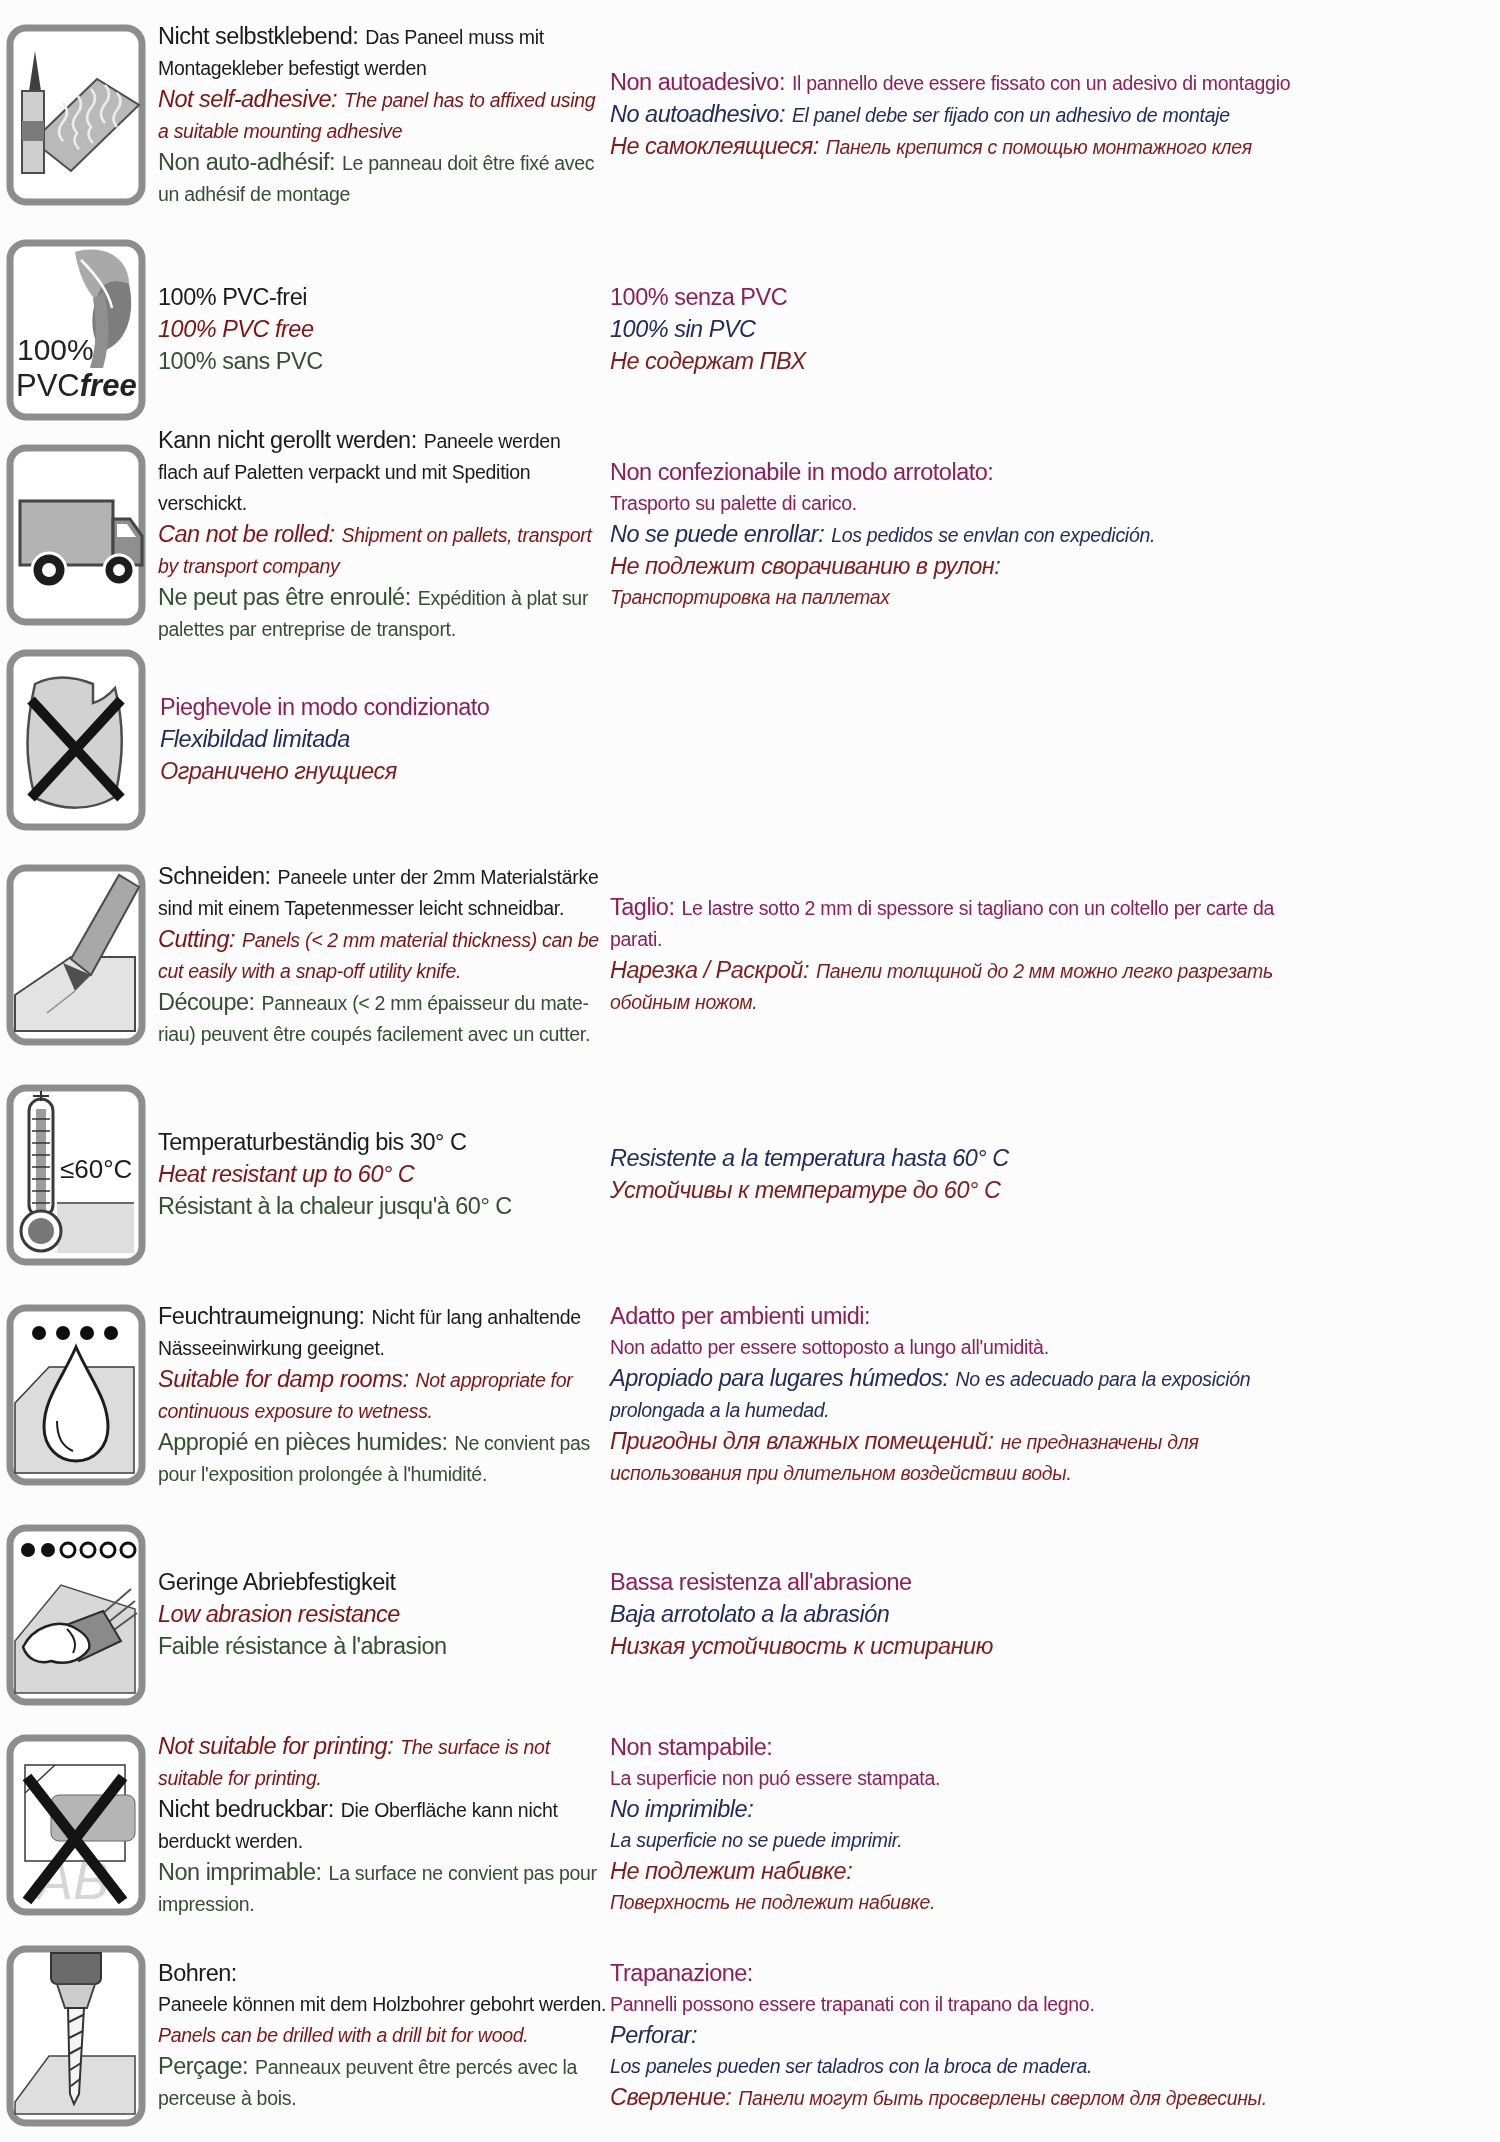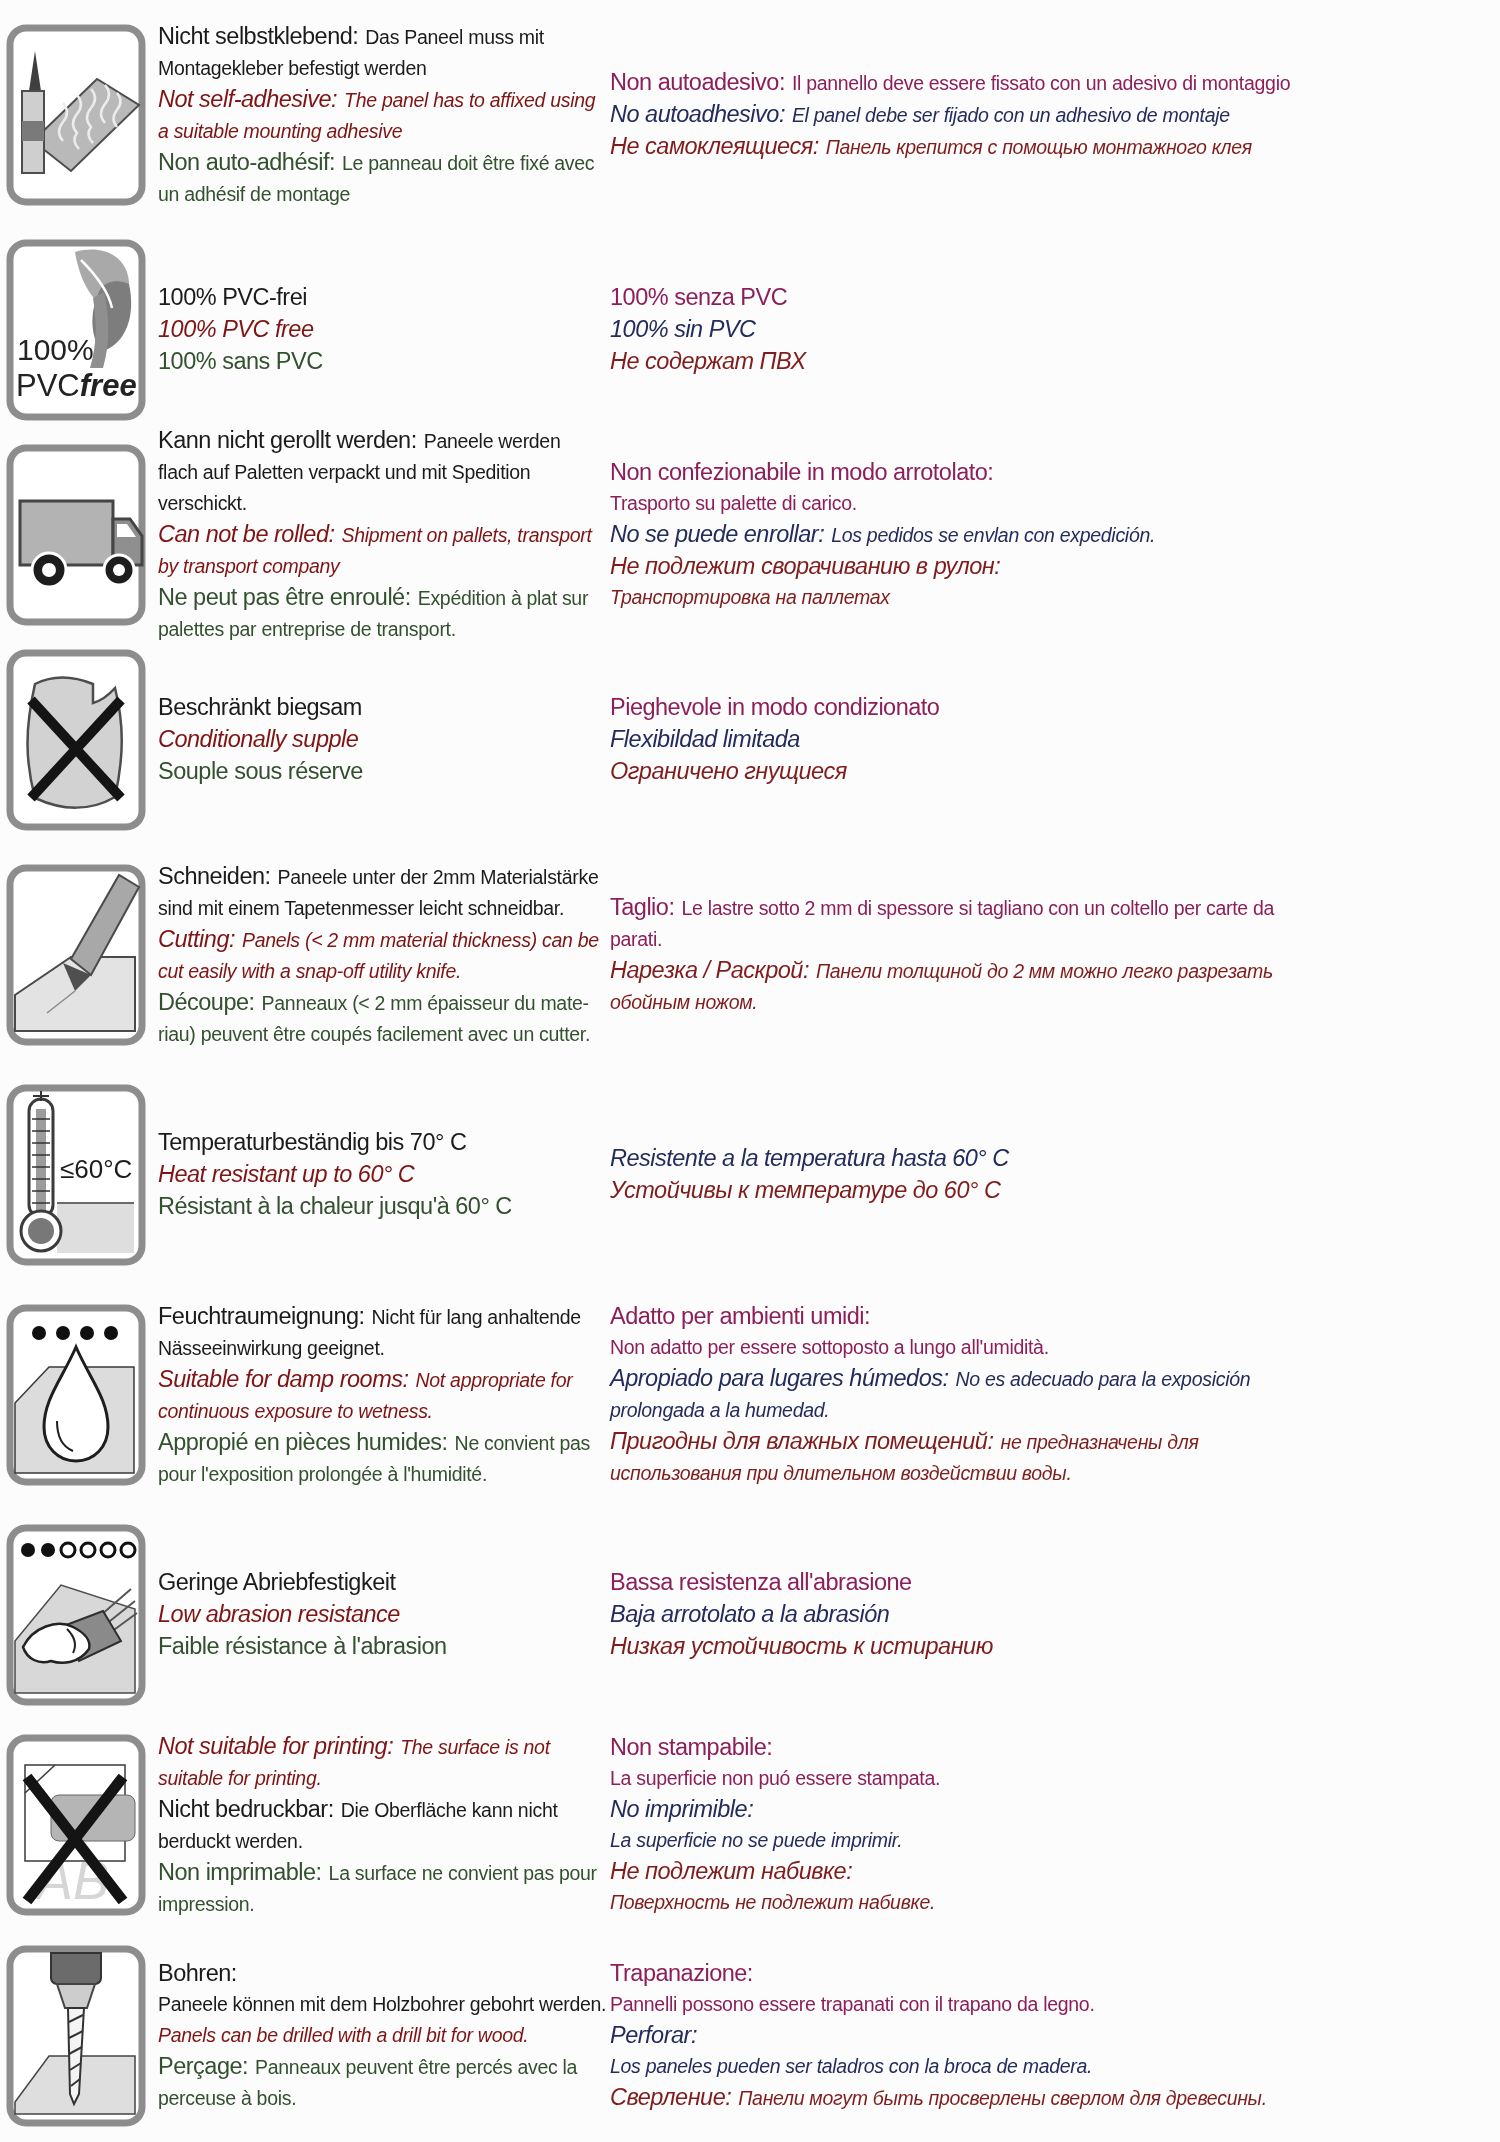--- a/index.html
+++ b/index.html
@@ -109,25 +109,20 @@
   </section>
 
   <section class="row r4">
     <div class="icon-cell">
       <svg class="ic" viewBox="0 0 142 184">
         <rect x="5" y="5" width="132" height="174" rx="16" fill="#fff" stroke="#8d8d8d" stroke-width="7"></rect>
         <path d="M30,36 C20,80 20,112 30,150 C58,163 86,163 110,149 C119,108 119,76 110,40 C102,49 95,53 88,55 L88,36 C66,27 46,28 30,36 Z" fill="#d2d2d2" stroke="#4d4d4d" stroke-width="2.5"></path>
         <path d="M26,52 L116,150 M116,52 L26,150" stroke="#141414" stroke-width="10"></path>
       </svg>
     </div>
-    <div class="col left">
-      <p class="seg de"><span class="head">Beschränkt biegsam</span><span></span></p>
-      <p class="seg en"><span class="head">Conditionally supple</span><span></span></p>
-      <p class="seg fr"><span class="head">Souple sous réserve</span><span></span></p>
-    </div>
     <div class="col right">
       <p class="seg it"><span class="head">Pieghevole in modo condizionato</span><span></span></p>
       <p class="seg es"><span class="head">Flexibildad limitada</span><span></span></p>
       <p class="seg ru"><span class="head">Ограничено гнущиеся</span><span></span></p>
     </div>
   </section>
 
   <section class="row r5">
     <div class="icon-cell">
       <svg class="ic" viewBox="0 0 142 184">
@@ -168,21 +163,21 @@
             <line x1="27" y1="120" x2="45" y2="120"></line>
         </g>
         <circle cx="36" cy="148" r="20" fill="#fff" stroke="#3b3b3b" stroke-width="3"></circle>
         <circle cx="36" cy="148" r="13" fill="#787878"></circle>
         <line x1="36" y1="8" x2="36" y2="18" stroke="#333" stroke-width="2"></line>
         <line x1="28" y1="13" x2="44" y2="13" stroke="#333" stroke-width="2"></line>
         <text x="55" y="95" font-size="26" fill="#1c1c1c">≤60°C</text>
       </svg>
     </div>
     <div class="col left">
-      <p class="seg de"><span class="head">Temperaturbeständig bis 70° C</span><span></span></p>
+      <p class="seg de"><span class="head">Temperaturbeständig bis 30° C</span><span></span></p>
       <p class="seg en"><span class="head">Heat resistant up to 60° C</span><span></span></p>
       <p class="seg fr"><span class="head">Résistant à la chaleur jusqu'à 60° C</span><span></span></p>
     </div>
     <div class="col right">
       <p class="seg es"><span class="head">Resistente a la temperatura hasta 60° C</span><span></span></p>
       <p class="seg ru"><span class="head">Устойчивы к температуре до 60° C</span><span></span></p>
     </div>
   </section>
 
   <section class="row r7">

